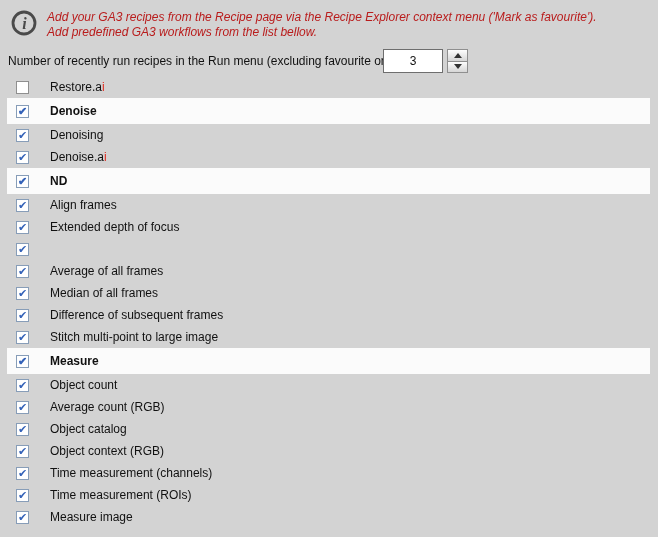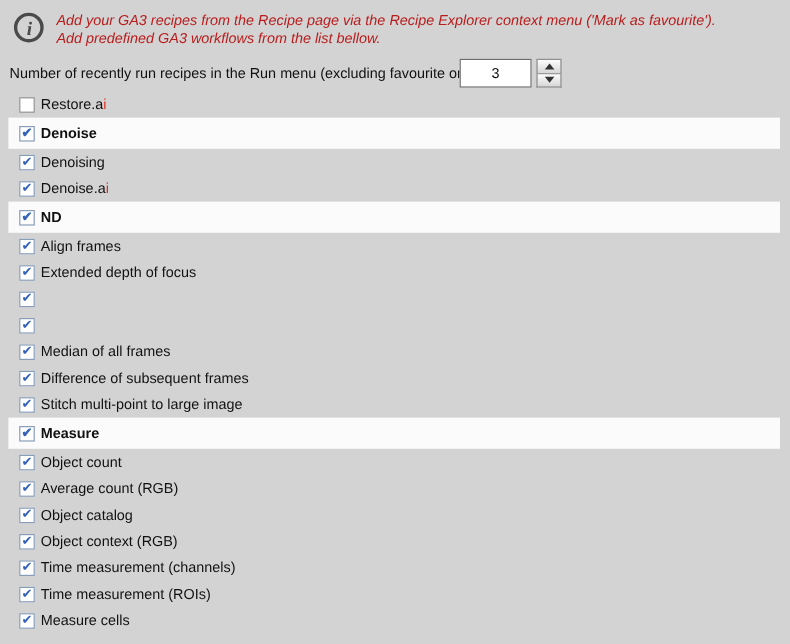--- a/index.html
+++ b/index.html
@@ -27,21 +27,21 @@
   .spin { position: absolute; left: 447px; top: 49px; width: 21px; height: 24px; display: flex; flex-direction: column; }
   .spin-btn {
     flex: 1; border: 1px solid #8f8f8f; background: linear-gradient(#fdfdfd, #d6d6d6);
     padding: 0; margin: 0; display: flex; align-items: center; justify-content: center; cursor: default;
   }
   .spin-btn + .spin-btn { border-top: none; }
   .tri-up { width: 0; height: 0; border-left: 4px solid transparent; border-right: 4px solid transparent; border-bottom: 5px solid #333; }
   .tri-down { width: 0; height: 0; border-left: 4px solid transparent; border-right: 4px solid transparent; border-top: 5px solid #333; }
 
   .list { position: absolute; left: 0; top: 76px; width: 658px; }
-  .row { height: 22px; display: flex; align-items: center; padding-left: 16px; gap: 5px; }
+  .row { height: 22px; display: flex; align-items: center; padding-left: 16px; gap: 21px; }
   .row.header {
     height: 26px; background: var(--band, #fbfbfb);
     margin-left: 7px; margin-right: 8px; padding-left: 9px; font-weight: bold;
   }
   .cb {
     width: 13px; height: 13px; flex: none; background: #fff;
     border: 1px solid #8f8f8f; display: inline-flex; align-items: center; justify-content: center;
     font-size: 11px; line-height: 1; color: transparent;
   }
   .cb.checked { color: var(--check, #3462b8); border-color: #879db8; }
@@ -102,20 +102,21 @@
     </div>
     <div class="row">
       <span class="cb checked">✔</span>
       <span class="lab">Extended depth of focus</span>
     </div>
     <div class="row">
       <span class="cb checked">✔</span>
     </div>
     <div class="row">
       <span class="cb checked">✔</span>
+      <span class="lab">Average of all frames</span>
     </div>
     <div class="row">
       <span class="cb checked">✔</span>
       <span class="lab">Median of all frames</span>
     </div>
     <div class="row">
       <span class="cb checked">✔</span>
       <span class="lab">Difference of subsequent frames</span>
     </div>
     <div class="row">
@@ -145,15 +146,15 @@
     <div class="row">
       <span class="cb checked">✔</span>
       <span class="lab">Time measurement (channels)</span>
     </div>
     <div class="row">
       <span class="cb checked">✔</span>
       <span class="lab">Time measurement (ROIs)</span>
     </div>
     <div class="row">
       <span class="cb checked">✔</span>
-      <span class="lab">Measure cells</span>
+      <span class="lab">Measure image</span>
     </div>
   </div>
 
 </body></html>

